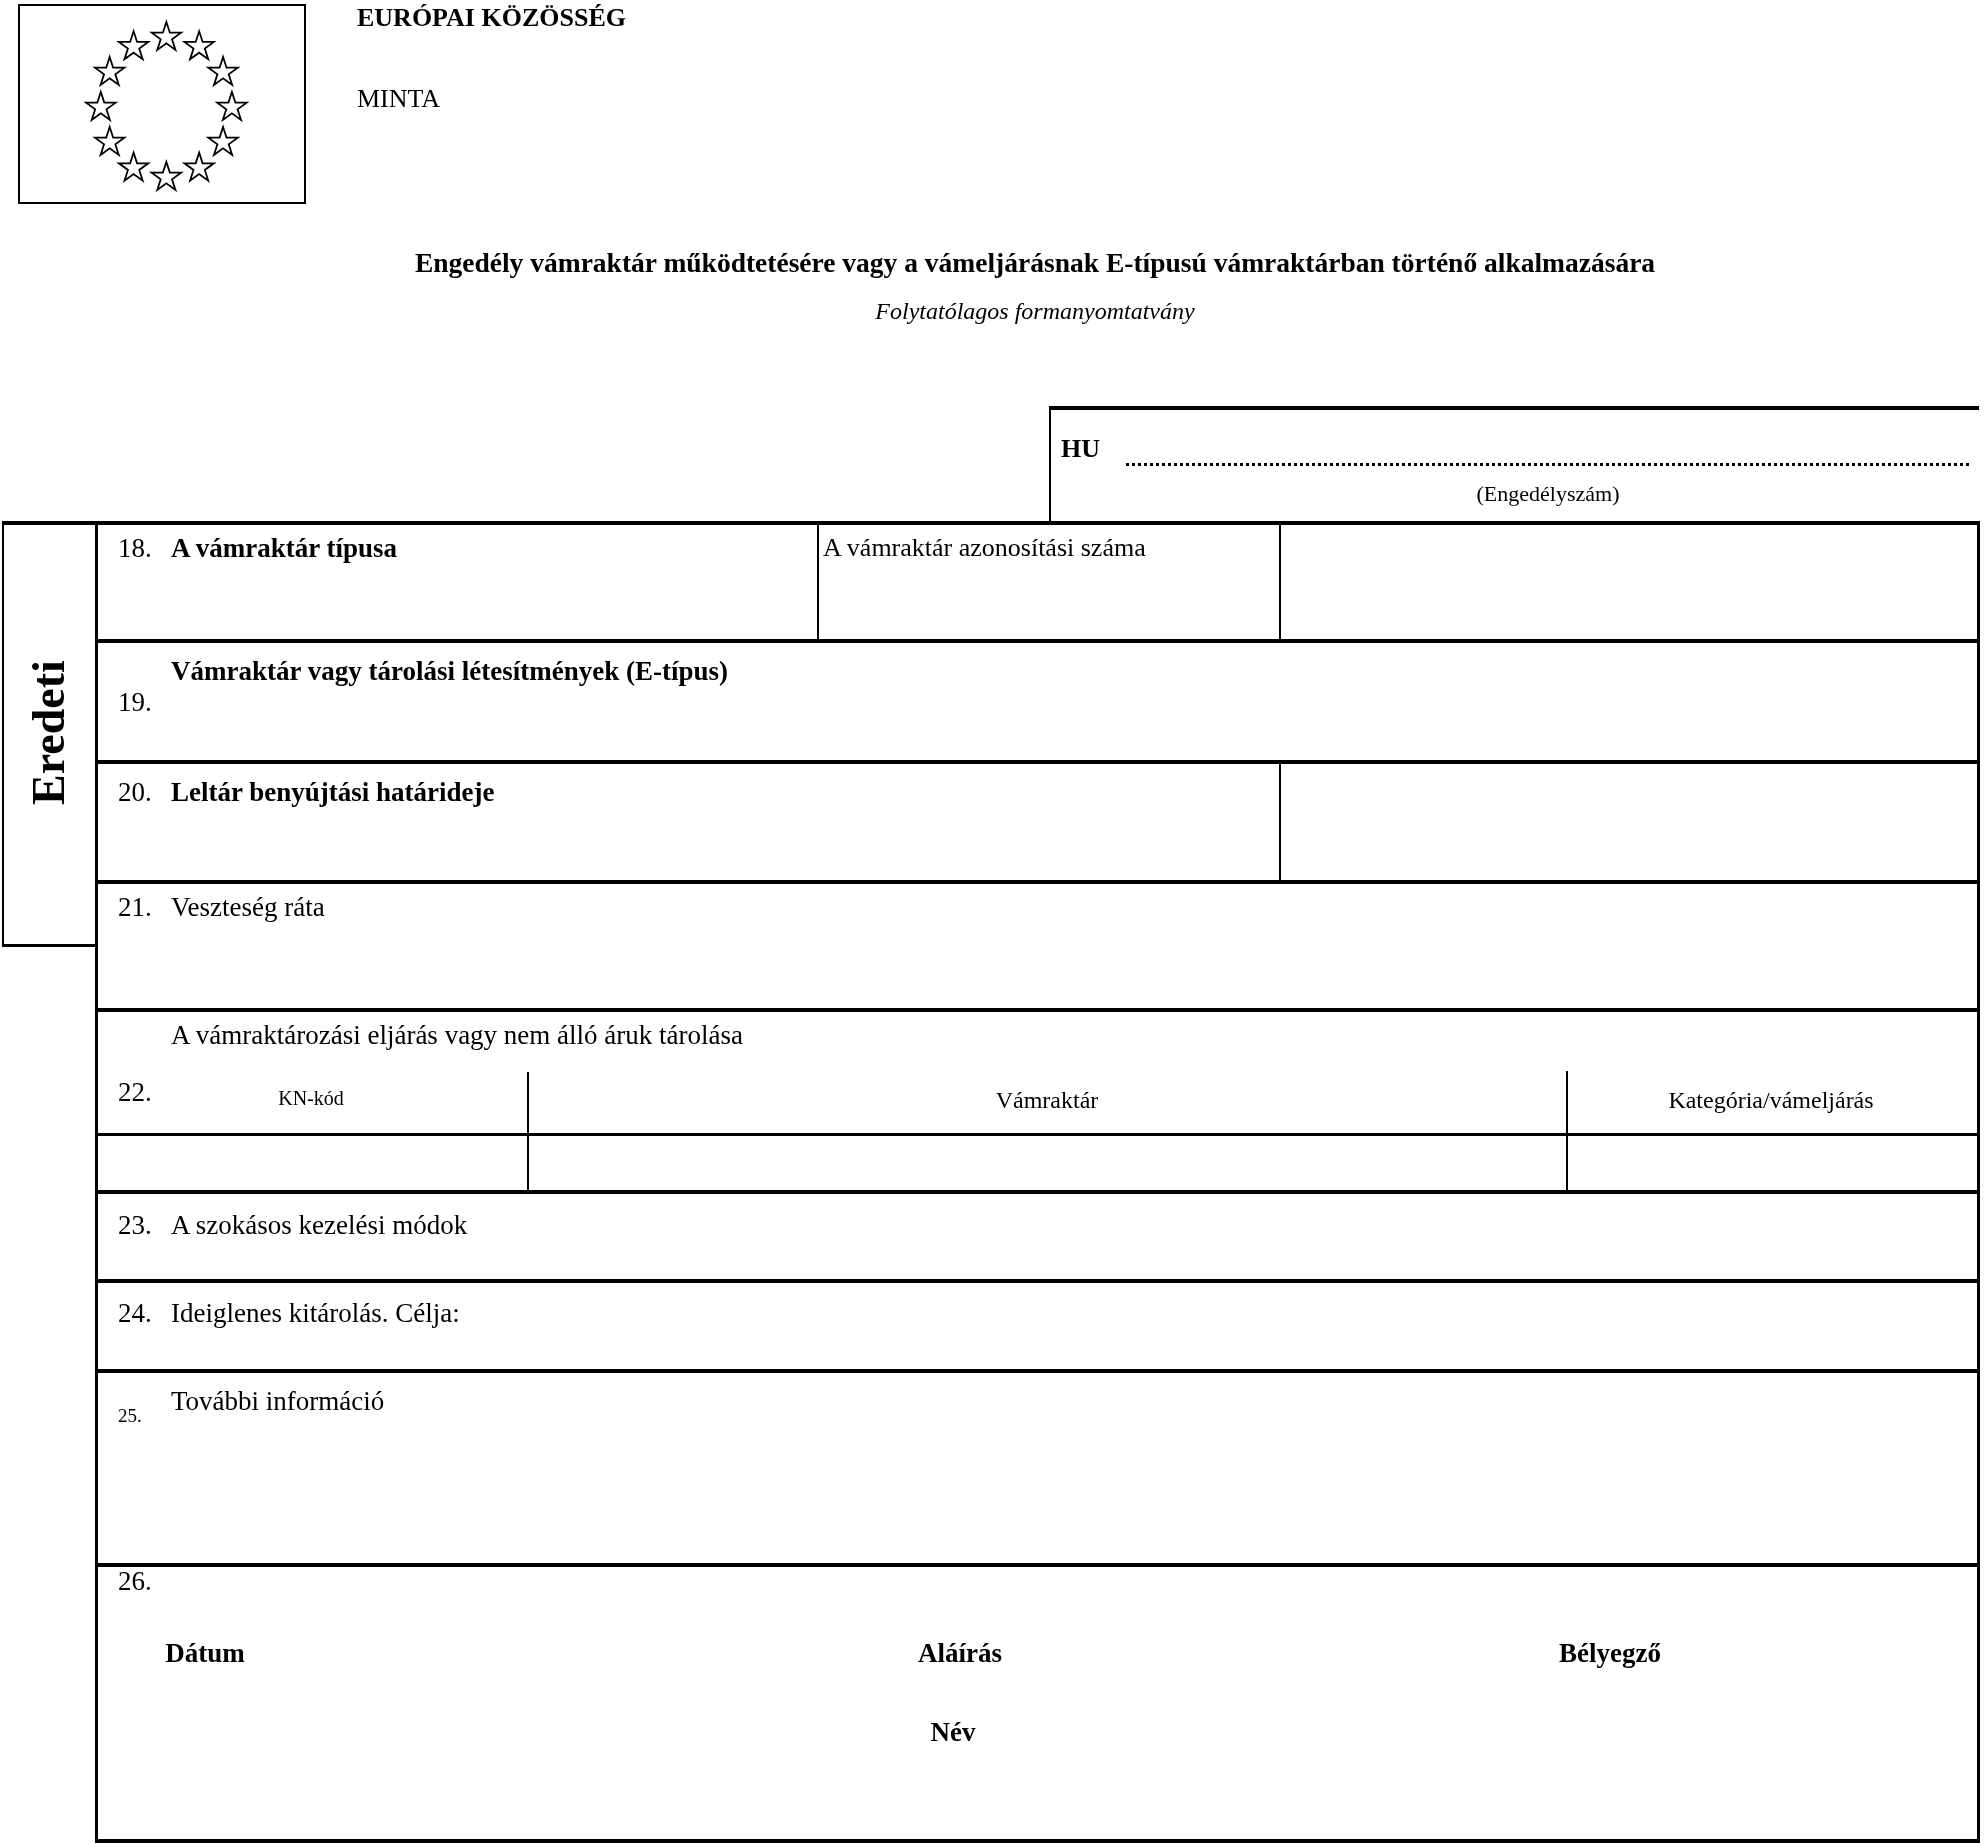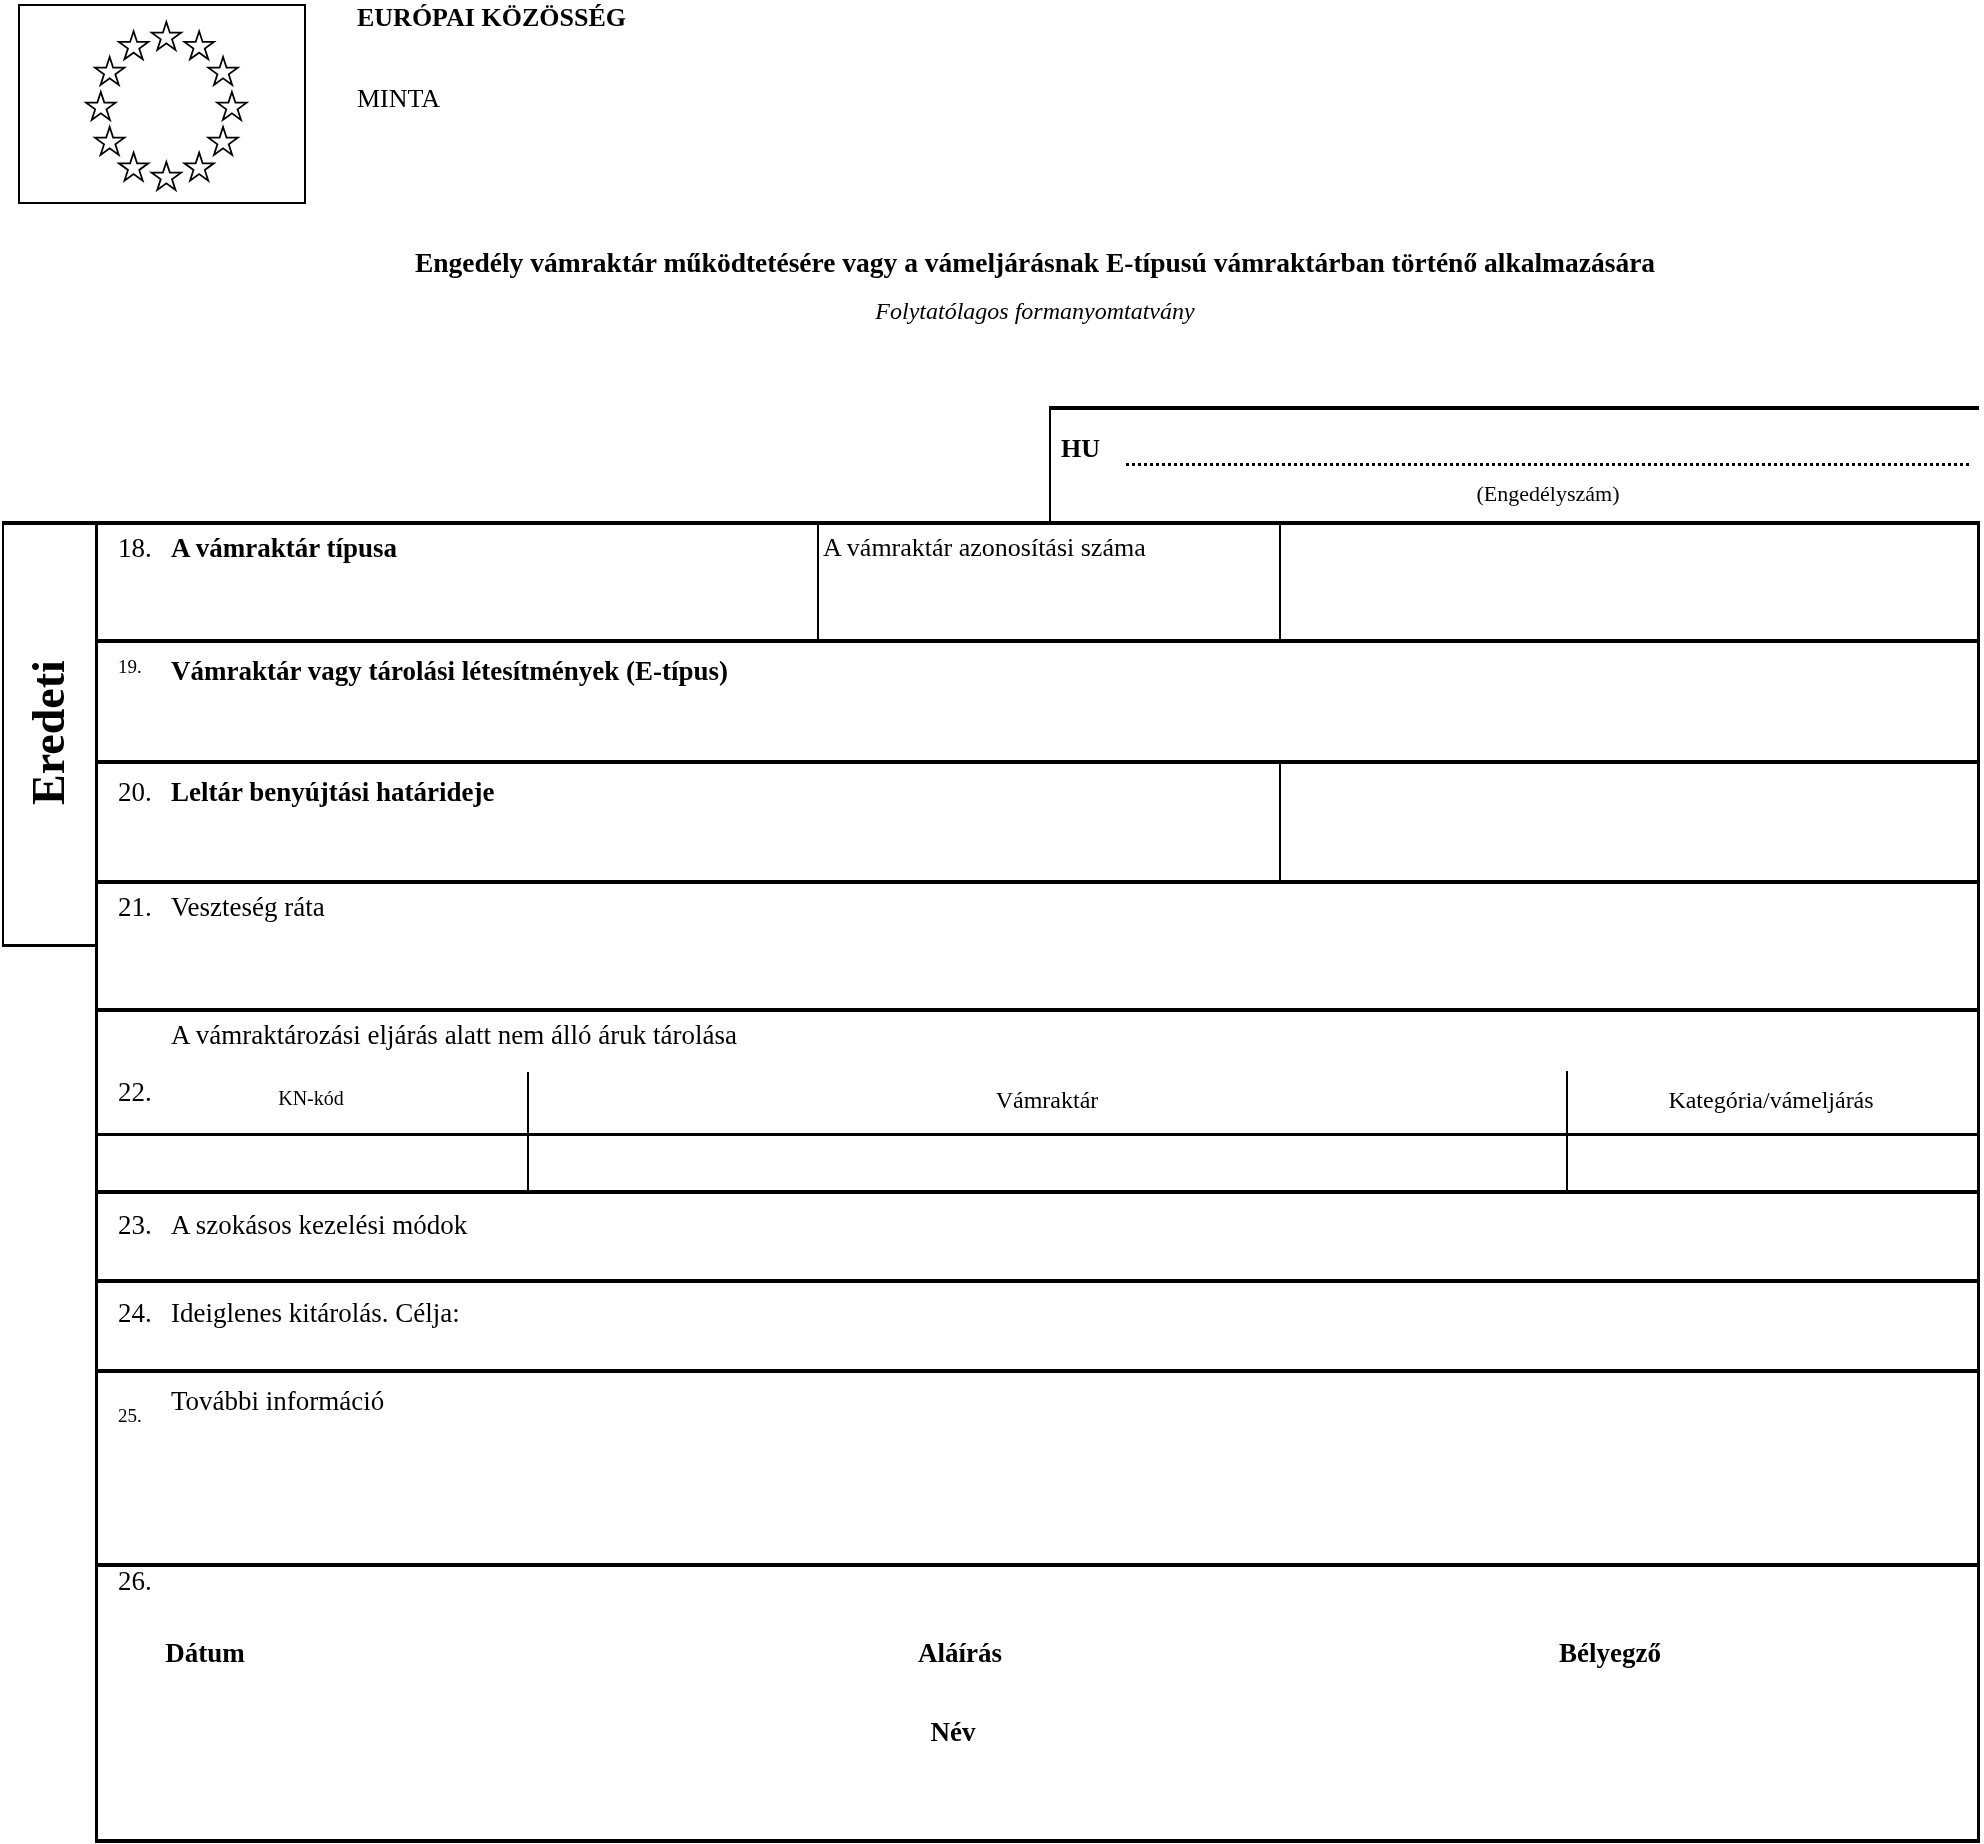--- a/index.html
+++ b/index.html
@@ -70,32 +70,32 @@
   <div class="line" style="left:95px;top:1279px;width:1884px;height:3.5px;"></div>
   <div class="line" style="left:95px;top:1369px;width:1884px;height:3.5px;"></div>
   <div class="line" style="left:95px;top:1563px;width:1884px;height:3.5px;"></div>
 
   <div class="t" style="left:118px;top:534px;font-size:27px;">18.</div>
   <div class="t b" style="left:171px;top:534px;font-size:27px;">A vámraktár típusa</div>
   <div class="line" style="left:817px;top:521px;width:2.2px;height:118px;"></div>
   <div class="t" style="left:823px;top:534px;font-size:26px;">A vámraktár azonosítási száma</div>
   <div class="line" style="left:1279px;top:521px;width:2.2px;height:118px;"></div>
 
-  <div class="t" style="left:118px;top:657px;font-size:19px;">19.</div>
+  <div class="t" style="left:118px;top:688px;font-size:27px;">19.</div>
   <div class="t b" style="left:171px;top:657px;font-size:27px;">Vámraktár vagy tárolási létesítmények (E-típus)</div>
 
   <div class="t" style="left:118px;top:778px;font-size:27px;">20.</div>
   <div class="t b" style="left:171px;top:778px;font-size:27px;">Leltár benyújtási határideje</div>
   <div class="line" style="left:1279px;top:760px;width:2.2px;height:120px;"></div>
 
   <div class="t" style="left:118px;top:893px;font-size:27px;">21.</div>
   <div class="t" style="left:171px;top:893px;font-size:27px;">Veszteség ráta</div>
 
   <div class="t" style="left:118px;top:1078px;font-size:27px;">22.</div>
-  <div class="t" style="left:171px;top:1021px;font-size:27px;">A vámraktározási eljárás alatt nem álló áruk tárolása</div>
+  <div class="t" style="left:171px;top:1021px;font-size:27px;">A vámraktározási eljárás vagy nem álló áruk tárolása</div>
   <div class="line" style="left:527px;top:1072px;width:2.2px;height:121px;"></div>
   <div class="line" style="left:1566px;top:1071px;width:2.2px;height:122px;"></div>
   <div class="t ctr" style="left:311px;top:1087px;font-size:20px;">KN-kód</div>
   <div class="t ctr" style="left:1047px;top:1087px;font-size:24px;">Vámraktár</div>
   <div class="t ctr" style="left:1771px;top:1087px;font-size:24px;">Kategória/vámeljárás</div>
   <div class="line" style="left:95px;top:1133px;width:1884px;height:2.7px;"></div>
 
   <div class="t" style="left:118px;top:1211px;font-size:27px;">23.</div>
   <div class="t" style="left:171px;top:1211px;font-size:27px;">A szokásos kezelési módok</div>
 

